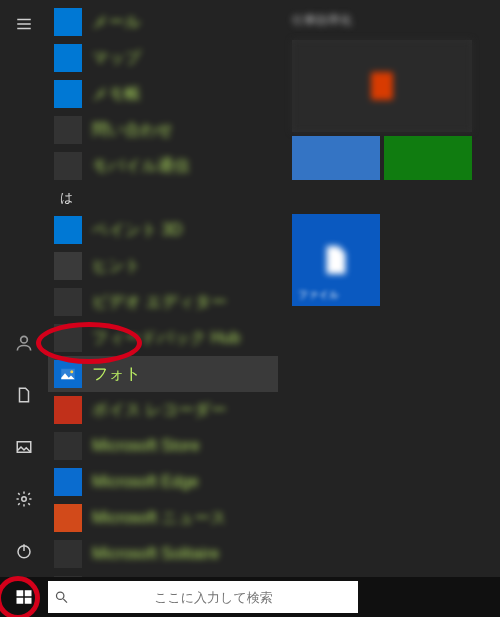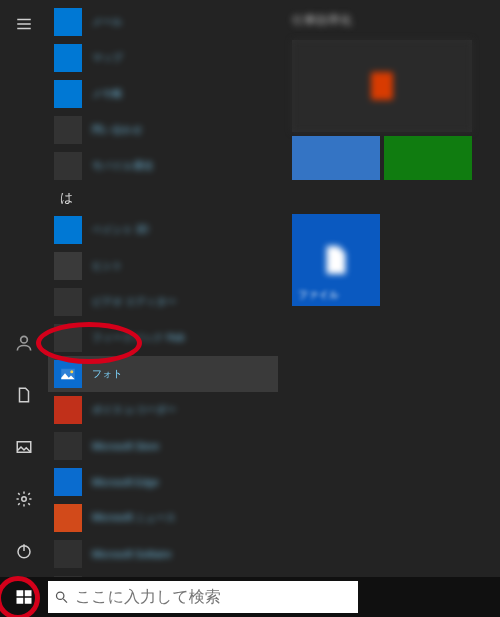--- a/index.html
+++ b/index.html
@@ -32,21 +32,21 @@
   }
   .app-row {
     height: 36px; display: flex; align-items: center; gap: 10px;
     padding-left: 6px; cursor: pointer; position: relative;
   }
   .app-row.hover { background: #3a3a3a; }
   .app-icon {
     width: 28px; height: 28px; flex: 0 0 28px; display: flex; align-items: center; justify-content: center;
     font-size: 14px; color: #fff;
   }
-  .app-label { font-size: 10px; color: #7dd3fc; }
+  .app-label { font-size: 16px; color: #bef264; }
   .app-row .blur { filter: blur(3px); opacity: .85; }
 
   .tiles-col {
     flex: 1; padding: 12px 10px 0 14px;
   }
   .tile-group-label { font-size: 12px; color: #bbb; filter: blur(3px); height: 20px; }
   .tile-grid { display: grid; grid-template-columns: repeat(2, 88px); grid-auto-rows: 44px; gap: 4px; margin-top: 8px; }
   .tile { background: #2f2f2f; display: flex; align-items: flex-end; justify-content: center; position: relative; cursor: pointer; }
   .tile .tcontent { position:absolute; inset:0; display:flex; align-items:center; justify-content:center; filter: blur(3px); }
   .tile-wide { grid-column: span 2; grid-row: span 2; }
@@ -73,21 +73,21 @@
     width: 48px; display: flex; align-items: center; justify-content: center; cursor: pointer;
   }
   .start-btn svg { width: 18px; height: 18px; fill: #fff; }
   .search {
     flex: 0 0 310px; margin: 4px 0; background: #fff; display: flex; align-items: center;
     padding: 0 6px; gap: 6px;
   }
   .search svg { width: 16px; height: 16px; stroke:#555; fill:none; stroke-width:2; }
   .search input {
     border: none; outline: none; width: 100%; height: 100%;
-    font-size: 16px; color: #ef4444; background: transparent;
+    font-size: 13px; color: #ef4444; background: transparent; text-align: center;
   }
   .taskbar-rest { flex:1; }
 </style>
 </head>
 <body>
 
 <div class="start-menu">
 
   <div class="rail">
     <div class="rail-top">

